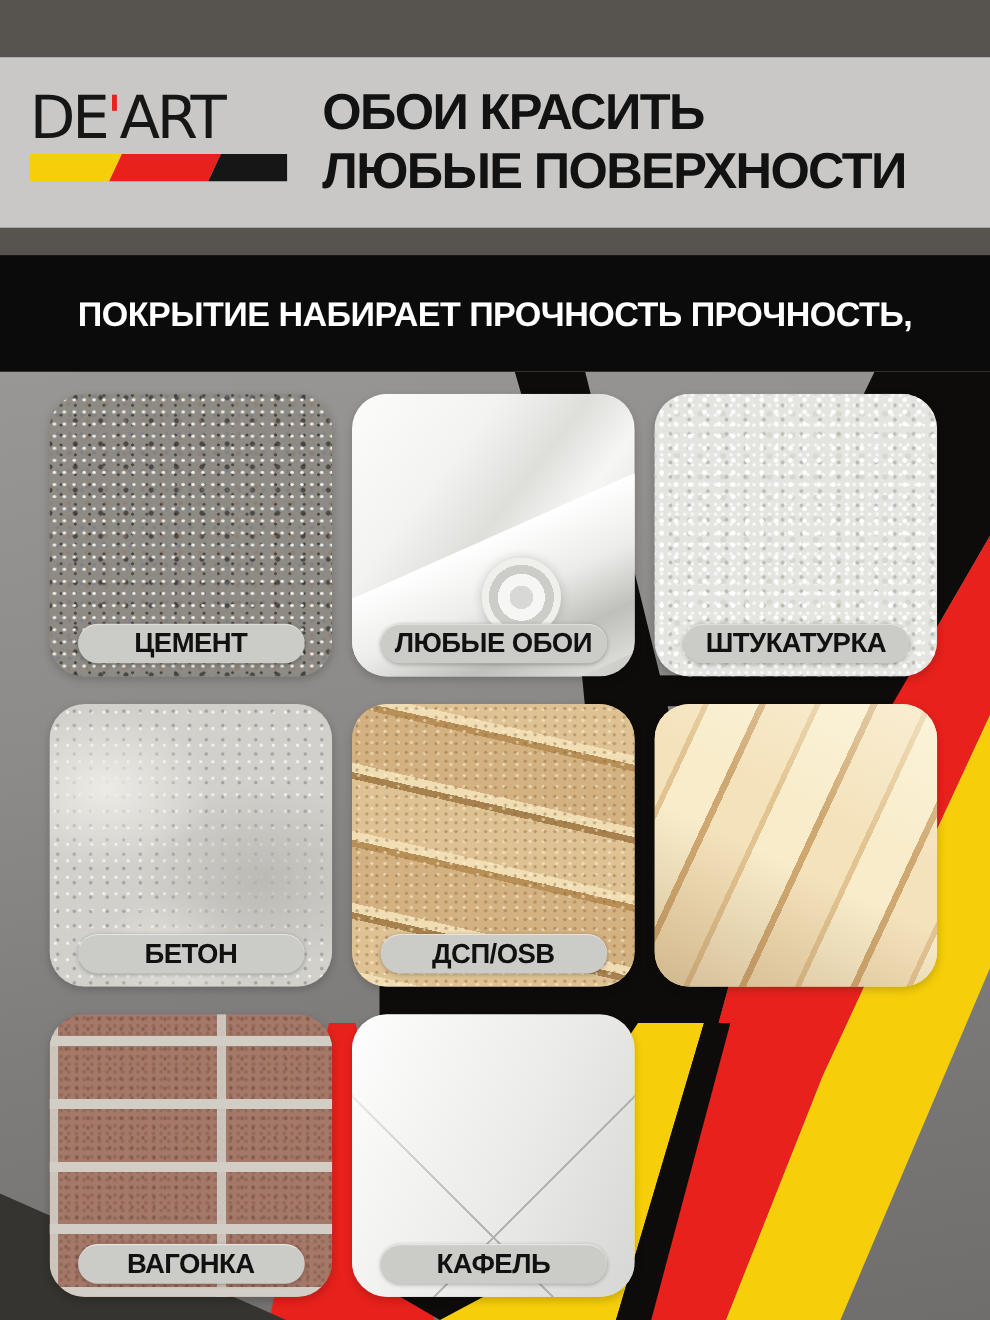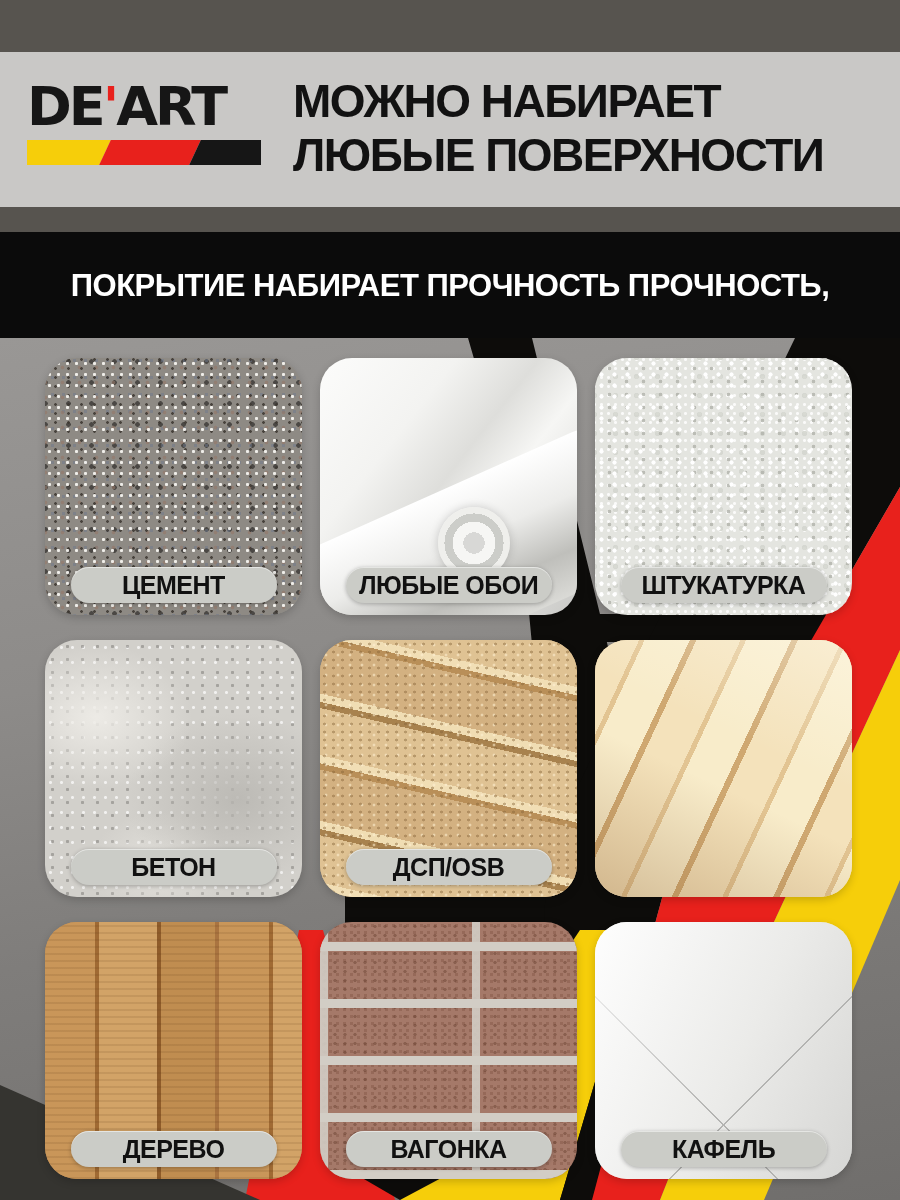--- a/index.html
+++ b/index.html
@@ -3,21 +3,21 @@
 <meta charset="utf-8">
 <style>
   html,body{margin:0;padding:0;background:#57544f;}
   .page{position:relative;width:900px;height:1200px;overflow:hidden;margin:0 auto;
         font-family:"Liberation Sans","DejaVu Sans",sans-serif;}
   
   .top-band{position:absolute;left:0;top:0;width:900px;height:232px;background:var(--top-strip-gray,#57544f);}
   
   .header{position:absolute;left:0;top:52px;width:900px;height:155px;background:var(--header-gray,#c9c8c6);}
   .logo{position:absolute;left:27px;top:26px;width:240px;}
-  .logo-text{font-family:"DejaVu Sans","Liberation Sans",sans-serif;font-weight:700;
+  .logo-text{font-family:"DejaVu Sans","Liberation Sans",sans-serif;font-weight:400;
              font-size:54px;line-height:58px;letter-spacing:-3px;color:#161616;white-space:nowrap;}
   .logo-text .apos{color:var(--brand-red,#e8211c);}
   .logo-stripe{position:relative;margin-top:4px;width:234px;height:25px;overflow:hidden;}
   .logo-stripe .strip-row{position:absolute;left:-14px;top:0;display:flex;width:280px;height:25px;}
   .logo-stripe .seg{height:25px;transform:skewX(-25deg);}
   .seg-yellow{width:92px;background:var(--brand-yellow,#f6ce0a);}
   .seg-red{width:90px;background:var(--brand-red,#e8211c);}
   .seg-black{width:98px;background:#161616;}
   .title{position:absolute;left:293px;top:22px;font-weight:700;font-size:46px;line-height:54px;
          letter-spacing:-1.5px;color:#121212;white-space:nowrap;}
@@ -119,21 +119,21 @@
       <div class="logo-text"><span>DE</span><span class="apos">'</span><span>ART</span></div>
       <div class="logo-stripe">
         <div class="strip-row">
           <span class="seg seg-yellow"></span>
           <span class="seg seg-red"></span>
           <span class="seg seg-black"></span>
         </div>
       </div>
     </div>
     <div class="title">
-      <div>МОЖНО НАБИРАЕТ</div>
+      <div>ОБОИ КРАСИТЬ</div>
       <div>ЛЮБЫЕ ПОВЕРХНОСТИ</div>
     </div>
   </div>
 
   <div class="banner">
     <div>ПОКРЫТИЕ НАБИРАЕТ ПРОЧНОСТЬ ПРОЧНОСТЬ,</div>
   </div>
 
   <div class="main">
 
@@ -177,26 +177,20 @@
         <div class="cell">
     <div class="photo photo-osb"></div>
     <div class="pill">
       <span>ДСП/OSB</span>
     </div>
   </div>
         <div class="cell">
     <div class="photo photo-lining"></div>
   </div>
         <div class="cell">
-    <div class="photo photo-wood"></div>
-    <div class="pill">
-      <span>ДЕРЕВО</span>
-    </div>
-  </div>
-        <div class="cell">
     <div class="photo photo-brick"></div>
     <div class="pill">
       <span>ВАГОНКА</span>
     </div>
   </div>
         <div class="cell">
     <div class="photo photo-tile"></div>
     <div class="pill">
       <span>КАФЕЛЬ</span>
     </div>

